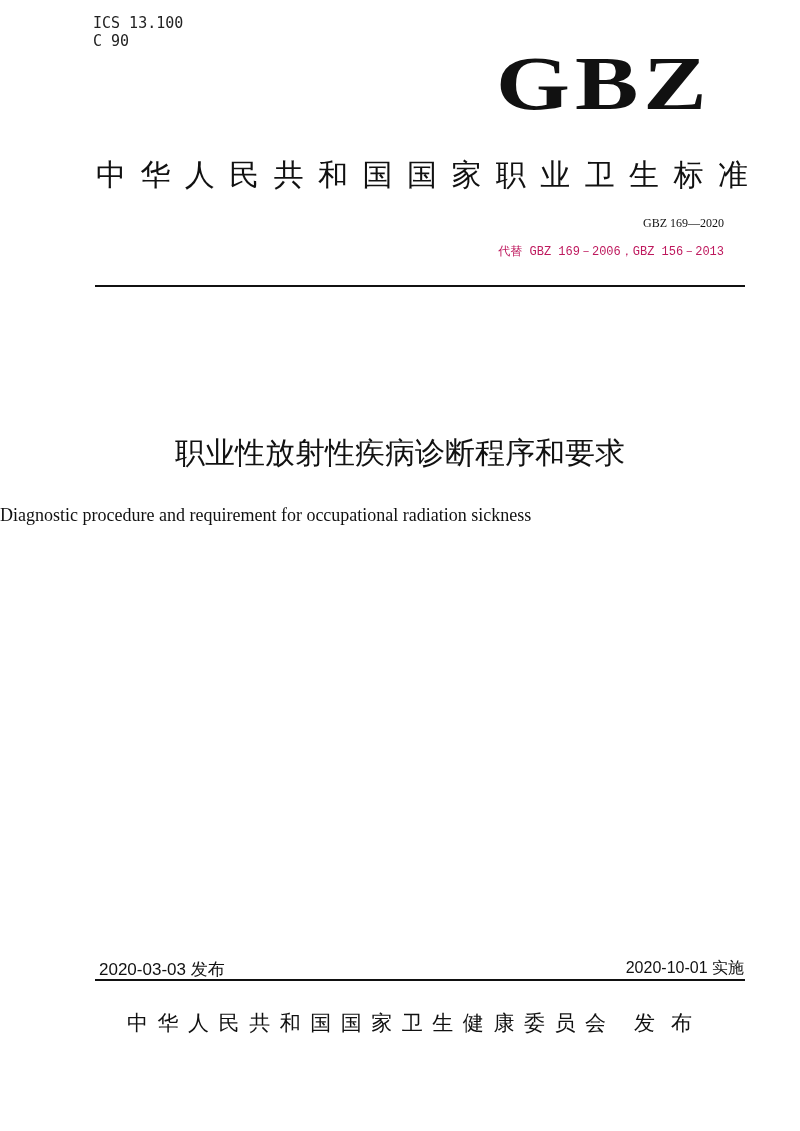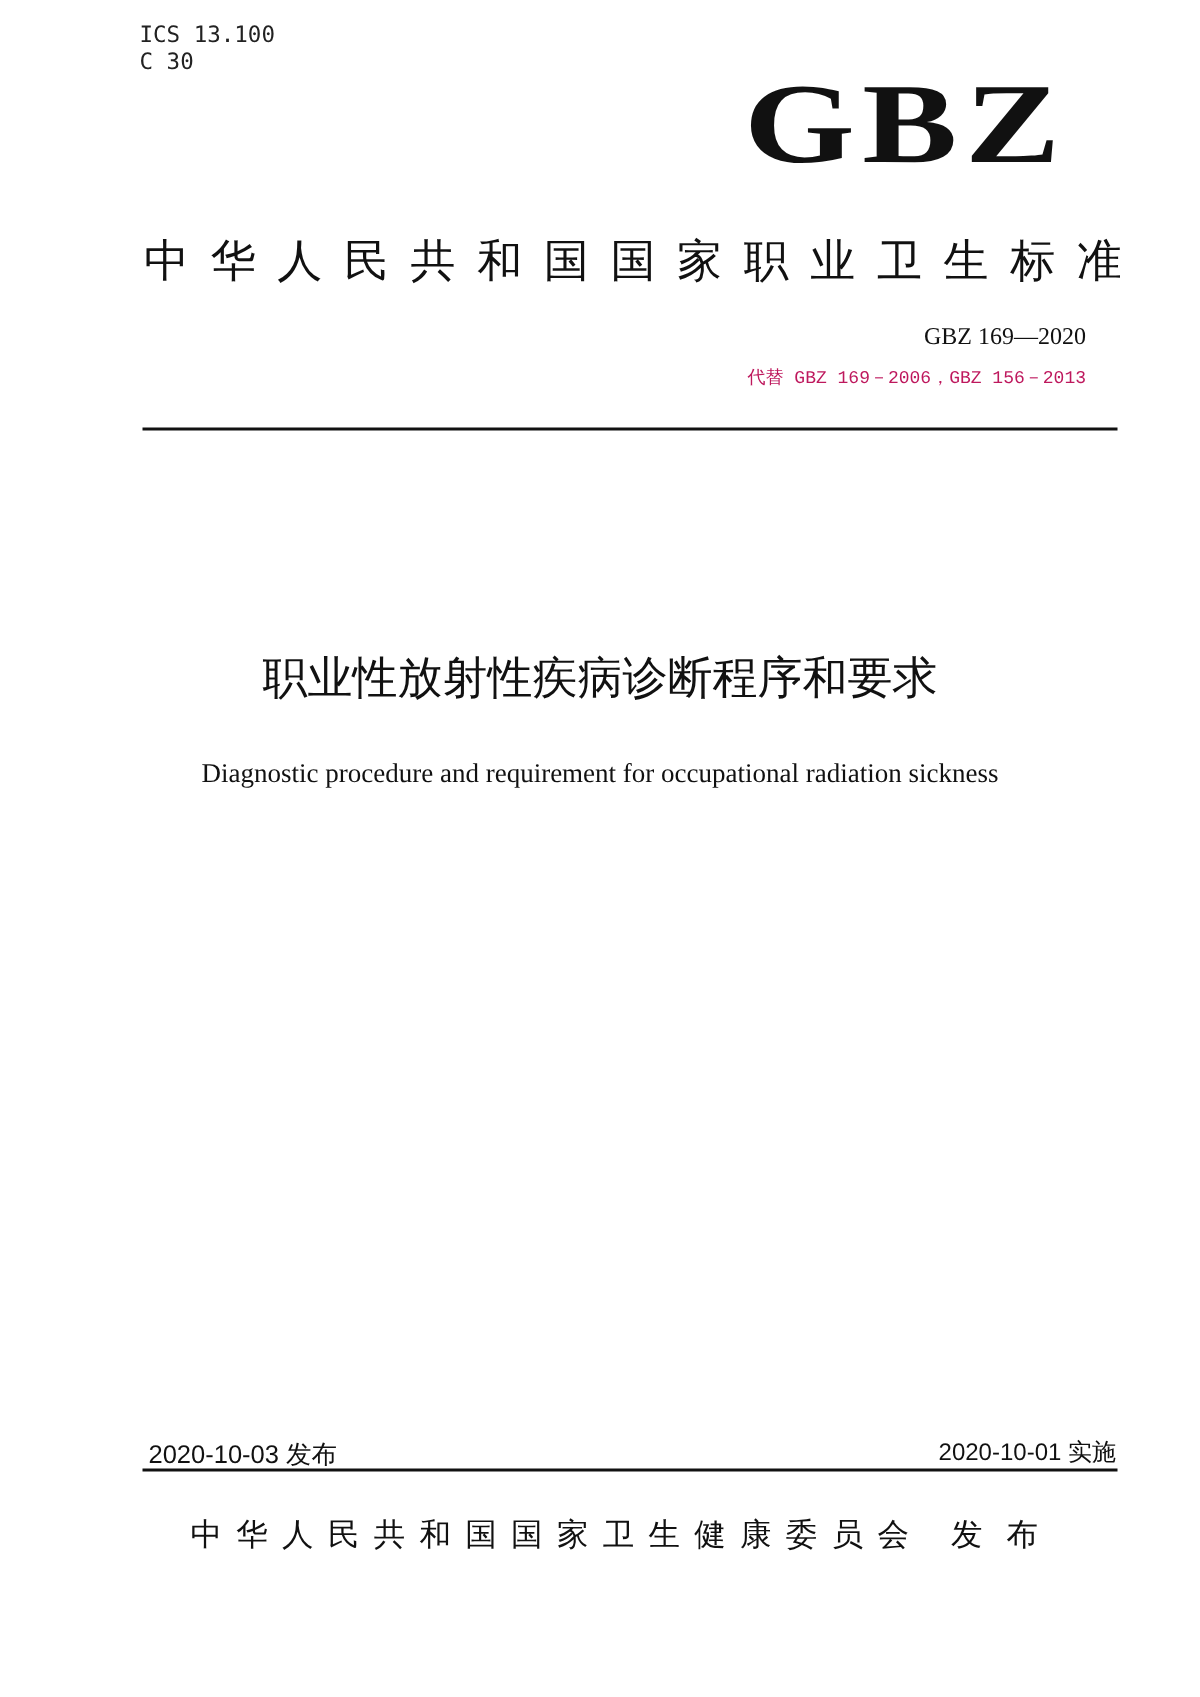--- a/index.html
+++ b/index.html
@@ -2,38 +2,38 @@
 <html><head>
 <meta charset="utf-8">
 <style>
   html, body { margin: 0; padding: 0; background: #ffffff; }
   body { width: 800px; height: 1131px; position: relative; overflow: hidden; color: #111; }
   .abs { position: absolute; }
   .ics { left: 93px; top: 14px; font-family: "DejaVu Sans Mono", monospace; font-size: 15px; line-height: 18px; color: #222; }
   .ics div { white-space: nowrap; }
   .logo { left: 496px; top: 48px; font-family: "Liberation Serif", serif; font-weight: bold; font-size: 76px; line-height: 70px; letter-spacing: 4px; color: #111; transform: scaleX(1.25); transform-origin: left top; }
   .std-title { left: 96px; top: 155px; width: 652px; font-family: "DejaVu Sans", sans-serif; font-size: 30px; line-height: 40px; display: flex; justify-content: space-between; color: #111; }
-  .std-code { right: 76px; top: 216px; font-family: "Liberation Serif", serif; font-size: 16px; color: #111; text-align: center; }
+  .std-code { right: 76px; top: 216px; font-family: "Liberation Serif", serif; font-size: 12px; color: #111; text-align: center; }
   .replaces { right: 76px; top: 243px; font-family: Liberation Mono, monospace; font-size: 12px; color: #be185d; text-align: right; }
   .hr { left: 95px; width: 650px; height: 1.5px; background: #111; }
   .doc-title { left: 0; width: 800px; top: 433px; text-align: center; font-family: "DejaVu Sans", sans-serif; font-size: 30px; line-height: 40px; color: #111; }
-  .doc-subtitle { left: 0; width: 800px; top: 504px; text-align: center; font-family: "Liberation Serif", serif; font-size: 18px; line-height: 22px; color: #111; }
+  .doc-subtitle { left: 0; width: 800px; top: 504px; text-align: left; font-family: "Liberation Serif", serif; font-size: 18px; line-height: 22px; color: #111; }
   .date-left { left: 99px; top: 958px; font-family: "Liberation Sans", sans-serif; font-size: 17px; color: #111; }
   .date-right { right: 56px; top: 958px; font-family: "Liberation Sans", sans-serif; font-size: 16px; color: #111; }
   .issuer { left: 127px; top: 1008px; width: 565px; font-family: "DejaVu Sans", sans-serif; font-size: 21px; line-height: 30px; color: #111; display: flex; }
   .issuer .org { flex: 1; display: flex; justify-content: space-between; }
   .issuer .act { display: flex; margin-left: 28px; width: 58px; justify-content: space-between; }
   .ch { display: inline-block; }
 </style>
 </head>
 <body>
 
 <div class="abs ics">
   <div>ICS 13.100</div>
-  <div>C 30</div>
+  <div>C 90</div>
 </div>
 
 <div class="abs logo">GBZ</div>
 
 <div class="abs std-title" id="stdcat">
     <span class="ch">中</span>
     <span class="ch">华</span>
     <span class="ch">人</span>
     <span class="ch">民</span>
     <span class="ch">共</span>
@@ -50,21 +50,21 @@
   </div>
 
 <div class="abs std-code">GBZ 169—2020</div>
 <div class="abs replaces">代替 GBZ 169－2006，GBZ 156－2013</div>
 
 <div class="abs hr" style="top:285px;"></div>
 
 <div class="abs doc-title">职业性放射性疾病诊断程序和要求</div>
 <div class="abs doc-subtitle">Diagnostic procedure and requirement for occupational radiation sickness</div>
 
-<div class="abs date-left">2020-10-03 发布</div>
+<div class="abs date-left">2020-03-03 发布</div>
 <div class="abs date-right">2020-10-01 实施</div>
 <div class="abs hr" style="top:979px;"></div>
 
 <div class="abs issuer">
   <div class="org" id="issuer-org">
       <span class="ch">中</span>
       <span class="ch">华</span>
       <span class="ch">人</span>
       <span class="ch">民</span>
       <span class="ch">共</span>

